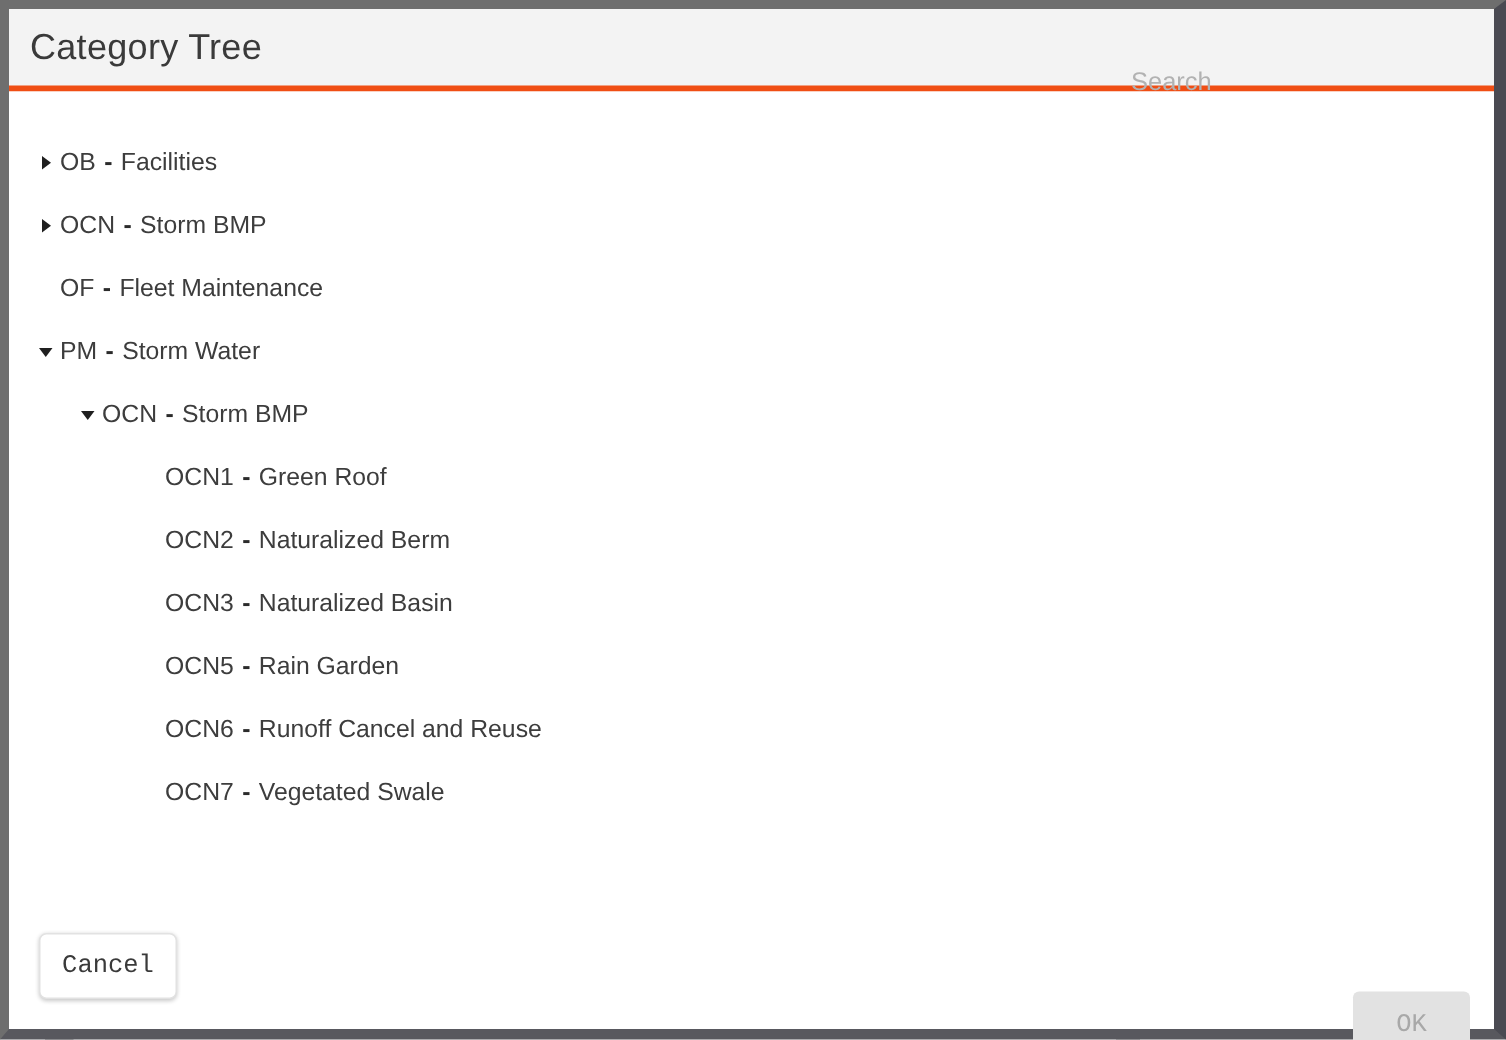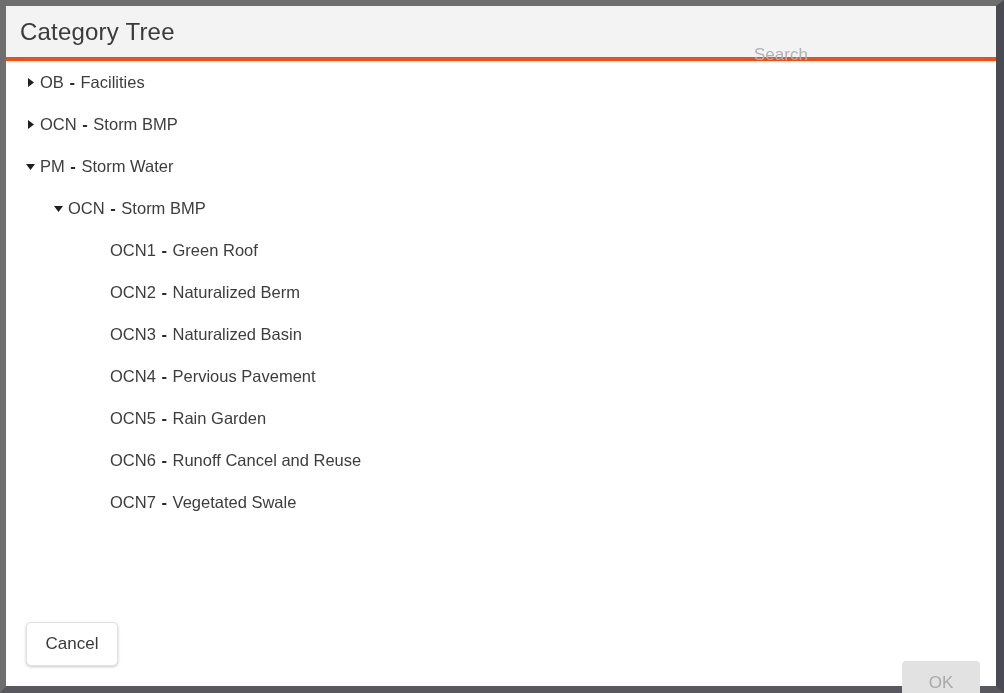--- a/index.html
+++ b/index.html
@@ -102,20 +102,21 @@
     color: #b2b2b2;
     opacity: 1;
   }
 
   
   .dialog-body {
     flex: 1 1 auto;
     position: relative;
     background: #ffffff;
     overflow: hidden;
+    padding-top: 26px;
   }
   .tree-row {
     display: flex;
     align-items: center;
     height: 42px;
     padding-left: 14px;
     box-sizing: border-box;
     cursor: default;
   }
   .twisty {
@@ -144,21 +145,21 @@
 
   
   .dialog-footer {
     flex: none;
     height: 82px;
     position: relative;
     background: #ffffff;
   }
   .btn {
     position: absolute;
-    font-family: Liberation Sans, sans-serif;
+    font-family: Liberation Mono, monospace;
     font-size: 17px;
     box-sizing: border-box;
     cursor: pointer;
   }
   .btn-cancel {
     left: 20px;
     top: 18px;
     width: 92px;
     height: 44px;
     background: #ffffff;
@@ -208,20 +209,24 @@
         </div>
         <div class="tree-row depth-0">
           <span class="twisty">
             <svg width="11" height="11" viewBox="0 0 11 11">
               <polygon points="3,1 3,10 9,5.5" fill="#1f1f1f"></polygon>
             </svg>
           </span>
           <span class="tree-label"><span>OCN</span> <span class="sep">-</span> <span>Storm BMP</span></span>
         </div>
         <div class="tree-row depth-0">
+          <span class="twisty"></span>
+          <span class="tree-label"><span>OF</span> <span class="sep">-</span> <span>Fleet Maintenance</span></span>
+        </div>
+        <div class="tree-row depth-0">
           <span class="twisty">
             <svg width="11" height="11" viewBox="0 0 11 11">
               <polygon points="1,3 10,3 5.5,9" fill="#1f1f1f"></polygon>
             </svg>
           </span>
           <span class="tree-label"><span>PM</span> <span class="sep">-</span> <span>Storm Water</span></span>
         </div>
         <div class="tree-row depth-1">
           <span class="twisty">
             <svg width="11" height="11" viewBox="0 0 11 11">
@@ -234,24 +239,20 @@
           <span class="twisty"></span>
           <span class="tree-label"><span>OCN1</span> <span class="sep">-</span> <span>Green Roof</span></span>
         </div>
         <div class="tree-row depth-2">
           <span class="twisty"></span>
           <span class="tree-label"><span>OCN2</span> <span class="sep">-</span> <span>Naturalized Berm</span></span>
         </div>
         <div class="tree-row depth-2">
           <span class="twisty"></span>
           <span class="tree-label"><span>OCN3</span> <span class="sep">-</span> <span>Naturalized Basin</span></span>
-        </div>
-        <div class="tree-row depth-2">
-          <span class="twisty"></span>
-          <span class="tree-label"><span>OCN4</span> <span class="sep">-</span> <span>Pervious Pavement</span></span>
         </div>
         <div class="tree-row depth-2">
           <span class="twisty"></span>
           <span class="tree-label"><span>OCN5</span> <span class="sep">-</span> <span>Rain Garden</span></span>
         </div>
         <div class="tree-row depth-2">
           <span class="twisty"></span>
           <span class="tree-label"><span>OCN6</span> <span class="sep">-</span> <span>Runoff Cancel and Reuse</span></span>
         </div>
         <div class="tree-row depth-2">

